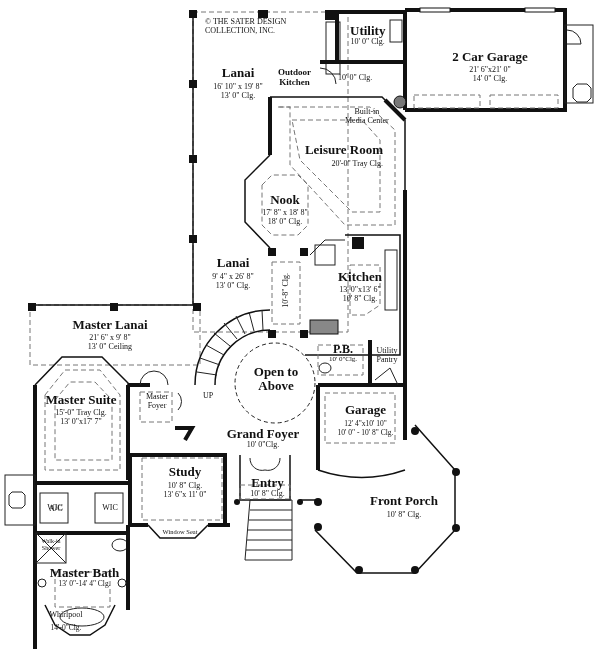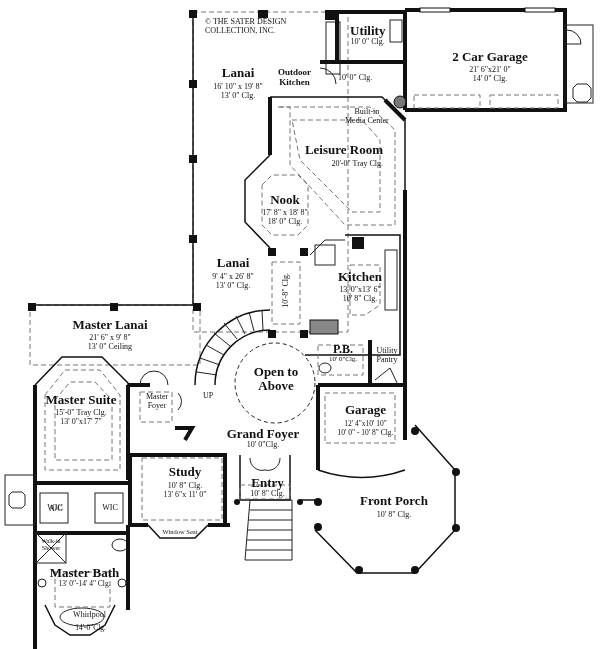--- a/index.html
+++ b/index.html
@@ -291,21 +291,21 @@
 
 <div class="lbl" style="left:155px;top:528px;width:50px;">
   <span class="tiny" style="font-size:6.5px;">Window Seat</span>
 </div>
 
 <div class="lbl" style="left:245px;top:476px;width:45px;">
   <span class="room-name sm">Entry</span>
   <span class="dim" style="font-size:8px;">10' 8" Clg.</span>
 </div>
 
-<div class="lbl" style="left:349px;top:494px;width:90px;">
+<div class="lbl" style="left:359px;top:494px;width:90px;">
   <span class="room-name sm">Front Porch</span>
   <span class="dim" style="font-size:8px;margin-top:3px;">10' 8" Clg.</span>
 </div>
 
 <div class="lbl" style="left:9px;top:505px;width:22px;margin-left:36px;">
   <span class="tiny">A/C</span>
 </div>
 
 <div class="lbl" style="left:43px;top:504px;width:24px;">
   <span class="tiny">WIC</span>
@@ -318,16 +318,16 @@
 <div class="lbl" style="left:36px;top:538px;width:30px;">
   <span class="tiny" style="font-size:6px;">Walk-in</span>
   <span class="tiny" style="font-size:6px;">Shower</span>
 </div>
 
 <div class="lbl" style="left:42px;top:566px;width:85px;">
   <span class="room-name sm">Master Bath</span>
   <span class="dim" style="font-size:7.5px;">13' 0"-14' 4" Clg.</span>
 </div>
 
-<div class="lbl" style="left:58px;top:611px;width:48px;text-align:right;">
+<div class="lbl" style="left:42px;top:611px;width:48px;">
   <span class="tiny" style="font-size:8px;">Whirlpool</span>
   <span class="tiny" style="font-size:7.5px;margin-top:4px;">14'-0"Clg.</span>
 </div>
 
 </body></html>

